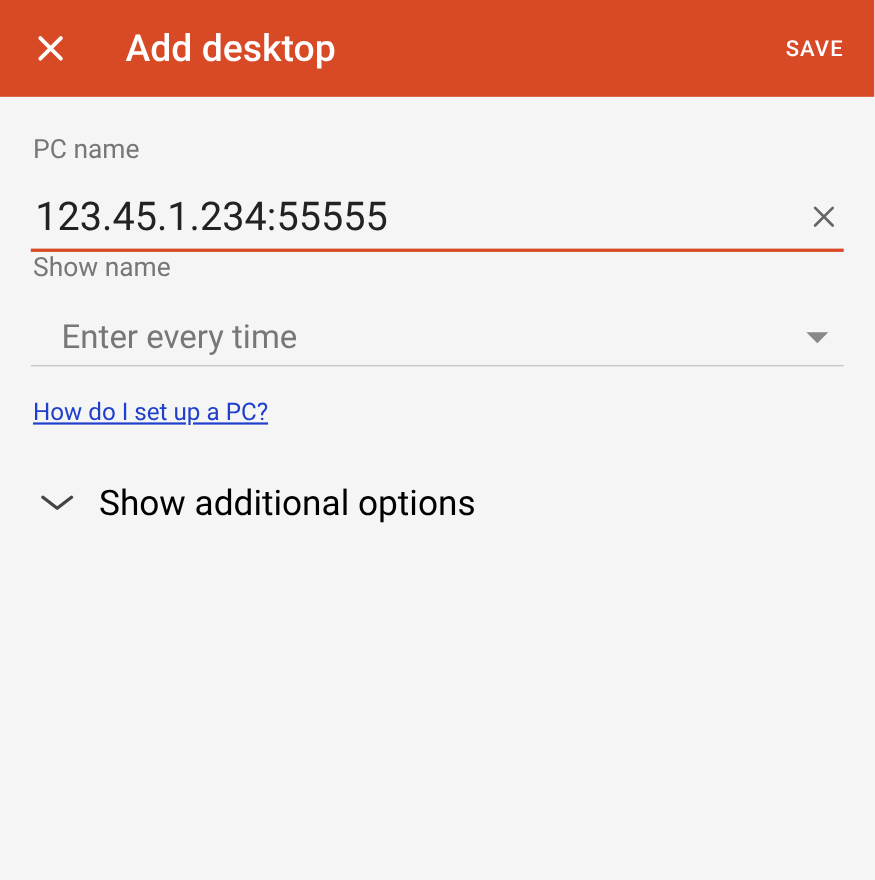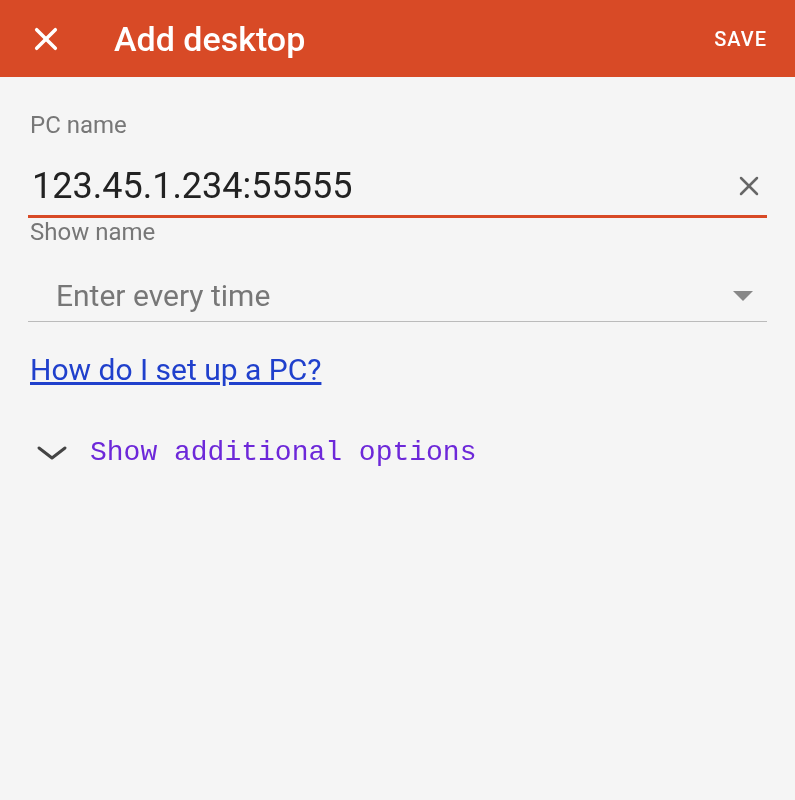--- a/index.html
+++ b/index.html
@@ -12,21 +12,21 @@
       background: #f5f5f5;
       width: 795px;
       height: 800px;
       overflow: hidden;
     }
     .header {
       background: #d84a26;
       color: #fff;
       display: flex;
       align-items: center;
-      height: 77px;
+      height: 88px;
       padding: 16px 28px;
     }
     .close-btn {
       width: 36px;
       height: 36px;
       display: flex;
       align-items: center;
       justify-content: center;
       cursor: pointer;
       margin-right: 50px;
@@ -107,21 +107,21 @@
     .chevron-down {
       width: 0;
       height: 0;
       border-left: 10px solid transparent;
       border-right: 10px solid transparent;
       border-top: 10px solid #888;
       margin-right: 10px;
     }
     .help-link {
       display: inline-block;
-      font-size: 30px;
+      font-size: 22px;
       color: #2040cc;
       text-decoration: underline;
       margin-top: 30px;
       margin-bottom: 50px;
       cursor: pointer;
       padding-left: 2px;
     }
     .expand-row {
       display: flex;
       align-items: center;
@@ -139,23 +139,22 @@
     .expand-chevron svg {
       width: 34px;
       height: 22px;
       stroke: #444;
       stroke-width: 3;
       fill: none;
       stroke-linecap: round;
       stroke-linejoin: round;
     }
     .expand-label {
-      font-size: 28px;
-      color: #6d28d9;
-      font-family: Liberation Mono, monospace;
+      font-size: 32px;
+      color: #000000;
     }
   </style>
 </head>
 <body>
 
 <div class="header">
   <div class="close-btn">
     <svg viewBox="0 0 24 24">
       <line x1="4" y1="4" x2="20" y2="20"></line>
       <line x1="20" y1="4" x2="4" y2="20"></line>

